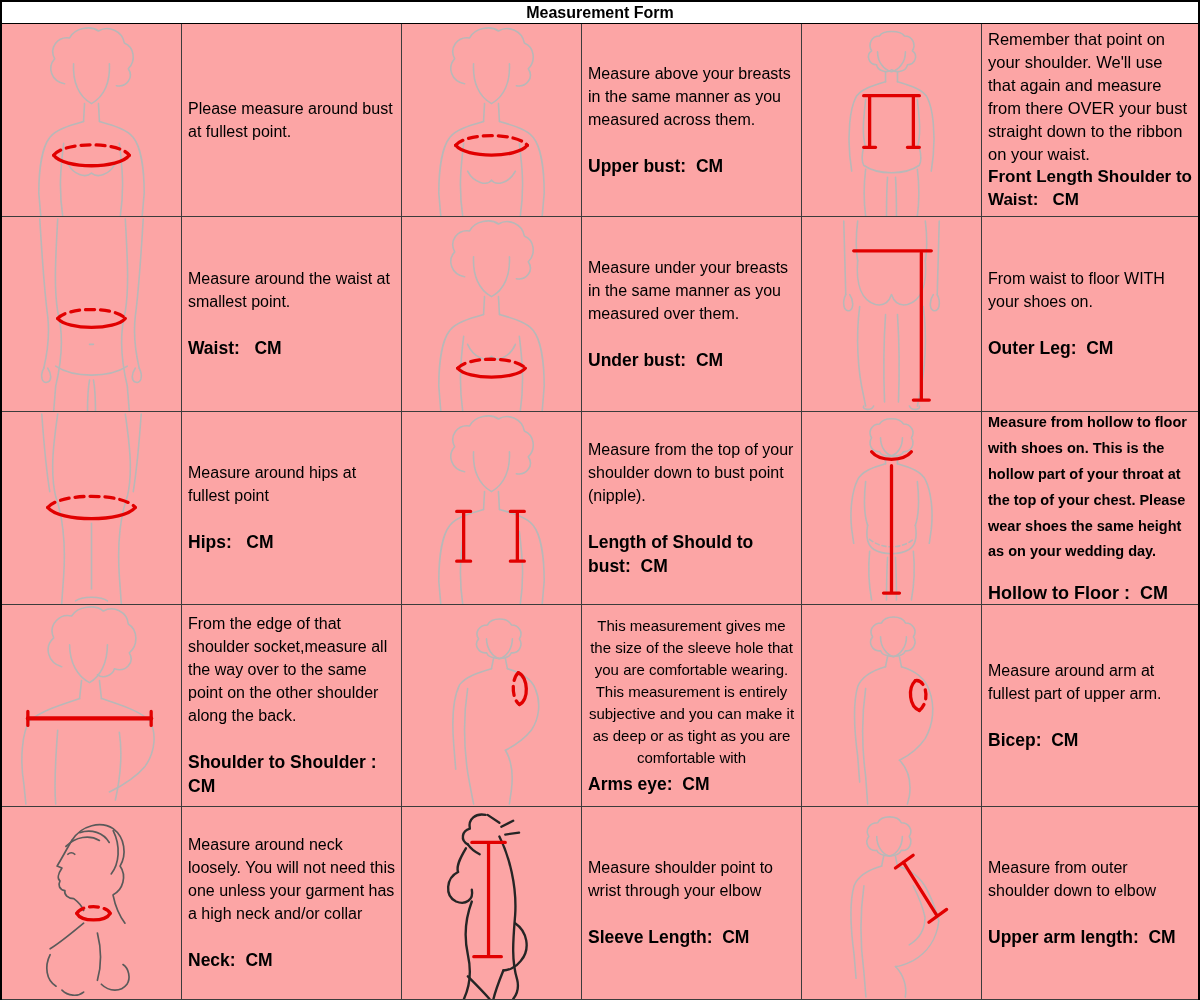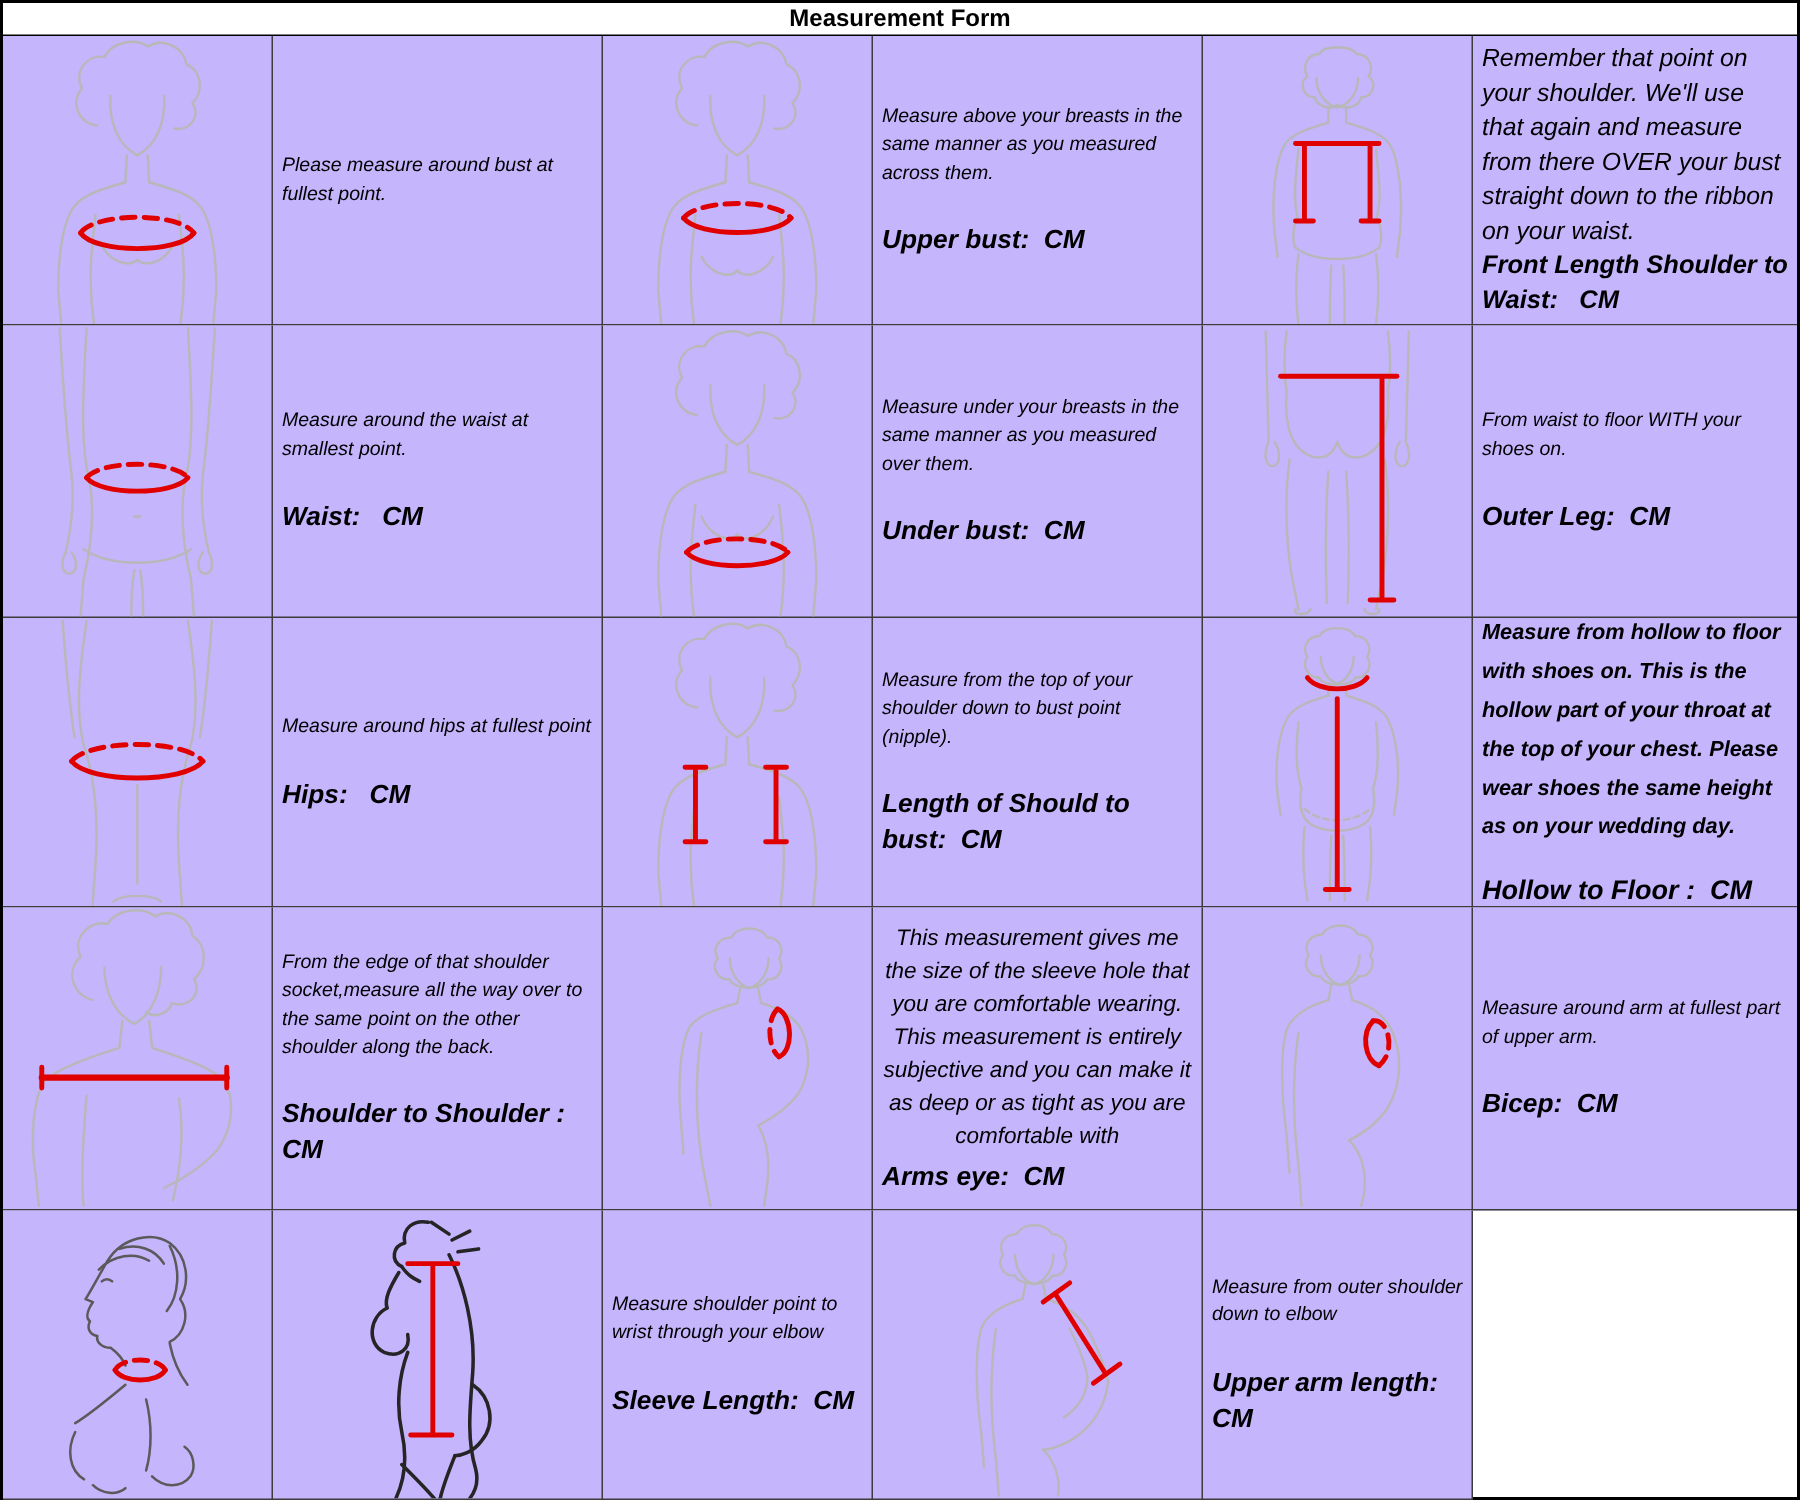--- a/index.html
+++ b/index.html
@@ -4,24 +4,24 @@
 <style>
   html,body{margin:0;padding:0;background:#fff;}
   #page{width:1200px;height:1000px;box-sizing:border-box;border:2px solid #000;
         font-family:"Liberation Sans","DejaVu Sans",sans-serif;color:#000;background:#fff;}
   #titlebar{height:22px;line-height:21px;text-align:center;font-weight:bold;font-size:16px;
             border-bottom:1px solid #000;box-sizing:border-box;}
   #grid{display:grid;width:100%;height:976px;
         grid-template-columns:180px 220px 180px 220px 180px 1fr;
         grid-template-rows:193px 195px 193px 202px 1fr;}
   .cell{box-sizing:border-box;border-right:1px solid #3c3c3c;border-bottom:1px solid #3c3c3c;
-        overflow:hidden;background:#c4b5fd;font-style:italic;}
+        overflow:hidden;background:#fca5a5;}
   .cell:nth-child(6n){border-right:none;}
   .txt{display:flex;flex-direction:column;justify-content:center;padding:2px 6px;}
-  .desc{font-size:13px;line-height:1.44;}
+  .desc{font-size:16px;line-height:1.44;}
   .label{font-size:17.5px;font-weight:bold;line-height:1.35;margin-top:24px;white-space:pre-wrap;}
   .tight .desc{font-size:16.5px;line-height:1.4;}
   .tight .label{margin-top:0;font-size:17px;}
   .smallbold .desc{font-size:14.5px;font-weight:bold;line-height:1.78;}
   .smallbold .label{font-size:18px;margin-top:16px;}
   .small .desc{font-size:15px;line-height:1.47;text-align:center;}
   .small .label{margin-top:4px;}
   .figwrap{display:flex;align-items:stretch;justify-content:center;}
   .fig{width:100%;height:100%;}
   .fig path{fill:none;stroke:#b8b8b8;stroke-width:1.6;stroke-linecap:round;stroke-linejoin:round;}
@@ -258,20 +258,24 @@
         <path d="M66,48 C68,46 71,46 73,48"></path>
         <path d="M112,90 C114,100 118,110 124,118"></path>
         <path d="M82,118 C70,128 58,138 48,144"></path>
         <path d="M48,150 C42,162 44,176 54,182 M60,186 C66,192 76,193 82,188"></path>
         <path d="M96,128 C100,144 100,162 96,176"></path>
         <path d="M100,180 C108,188 120,188 126,180 C130,174 128,164 122,160"></path>
         <path class="rd" d="M75,108 C80,117 104,117 109,108"></path>
         <path class="rds" d="M75,108 C80,99 104,99 109,108"></path>
       </svg>
     </div>
+    <div class="cell txt">
+      <div class="desc">Measure around neck loosely. You will not need this one unless your garment has a high neck and/or collar</div>
+      <div class="label">Neck:  CM</div>
+    </div>
     <div class="cell figwrap">
       <svg class="fig dark" viewBox="0 0 180 195">
         <path d="M84,8 C74,6 66,12 68,22 C60,24 58,34 66,38"></path>
         <path d="M86,8 L98,16 M100,20 L112,14 M104,28 L118,26"></path>
         <path d="M66,38 C70,44 74,46 78,48"></path>
         <path d="M98,30 C108,50 116,80 114,110 C112,135 110,155 116,175 C118,183 116,190 112,195"></path>
         <path d="M64,42 C58,52 54,60 56,66"></path>
         <path d="M56,66 C44,72 42,90 54,96 C64,100 72,94 70,84"></path>
         <path d="M70,96 C64,112 62,132 66,150 C70,168 68,182 62,195"></path>
         <path d="M114,118 C126,126 130,144 120,156 C114,164 106,166 102,166"></path>

